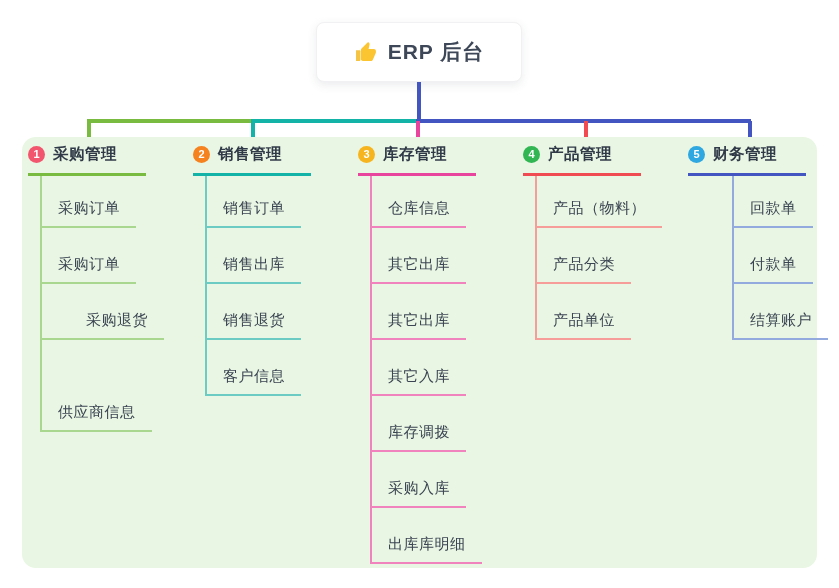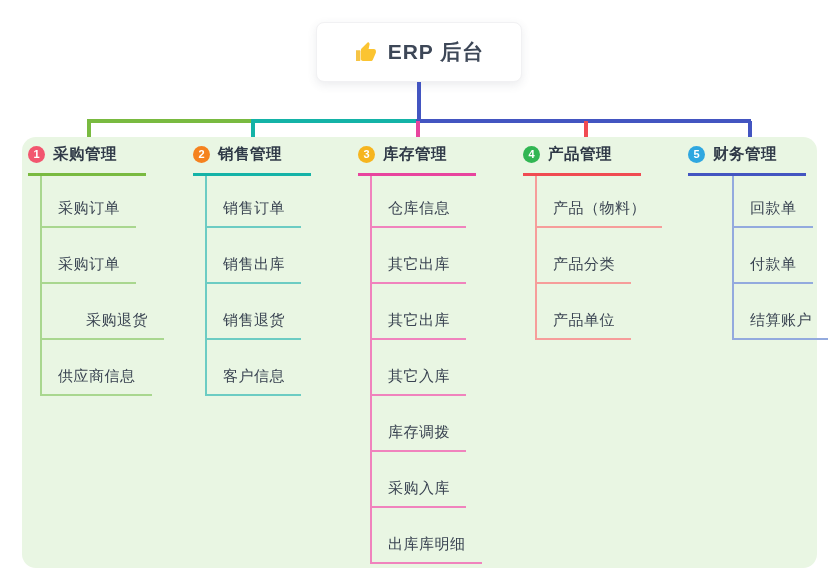--- a/index.html
+++ b/index.html
@@ -96,21 +96,21 @@
         <div class="kids" style="border-left-color: rgb(169, 215, 143);">
           <div class="kid" style="border-bottom-color: rgb(169, 215, 143);">
             <span class="kid-label">采购订单</span>
           </div>
           <div class="kid" style="border-bottom-color: rgb(169, 215, 143);">
             <span class="kid-label">采购订单</span>
           </div>
           <div class="kid" style="border-bottom-color: rgb(169, 215, 143); padding-left: 44px;">
             <span class="kid-label">采购退货</span>
           </div>
-          <div class="kid" style="border-bottom-color: rgb(169, 215, 143);">
+          <div class="kid" style="border-bottom-color: rgb(169, 215, 143); margin-top: 36px;">
             <span class="kid-label">供应商信息</span>
           </div>
         </div>
       </div>
       <div class="col" style="left: 171px;">
         <div class="hdr" style="border-bottom-color: rgb(20, 179, 167);">
           <span class="badge" style="background: rgb(245, 130, 31);">2</span>
           <span class="hdr-label">销售管理</span>
         </div>
         <div class="kids" style="border-left-color: rgb(108, 204, 195);">

